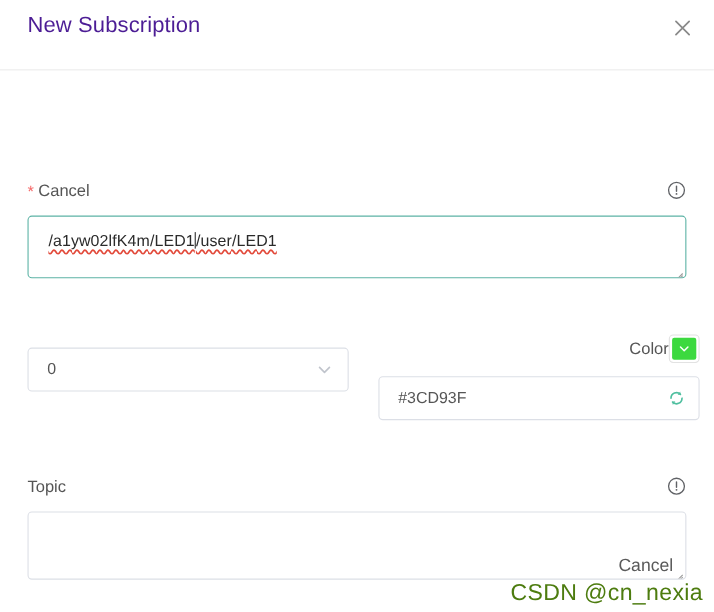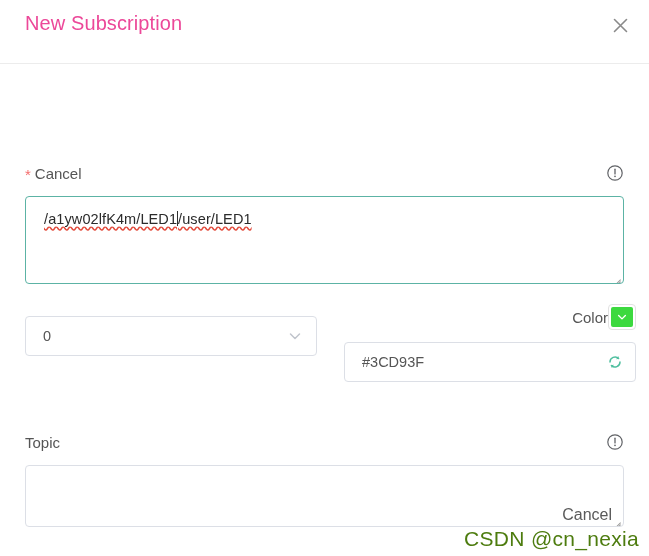--- a/index.html
+++ b/index.html
@@ -33,21 +33,21 @@
     flex: 0 0 64px;
     position: relative;
     border-bottom: 1px solid #ececec;
   }
   .dialog-title {
     position: absolute;
     left: 25px;
     top: 12px;
     font-size: 20px;
     font-weight: 400;
-    color: #ec4899;
+    color: #4c1d95;
     letter-spacing: .1px;
   }
   .close-btn {
     position: absolute;
     right: 14px;
     top: 10px;
     width: 30px;
     height: 30px;
     display: flex;
     align-items: center;
@@ -90,21 +90,21 @@
     color: #606266;
     flex: 0 0 18px;
   }
   .info-icon svg { display: block; }
 
   
   .topic-block { position: absolute; left: 25px; top: 98px; width: 599px; }
   .topic-area {
     margin-top: 12px;
     width: 599px;
-    height: 88px;
+    height: 57px;
     border: 1px solid #5cb3a5;
     border-radius: 4px;
     background: #ffffff;
     position: relative;
     overflow: hidden;
   }
   .topic-text {
     position: absolute;
     left: 18px;
     top: 14px;

